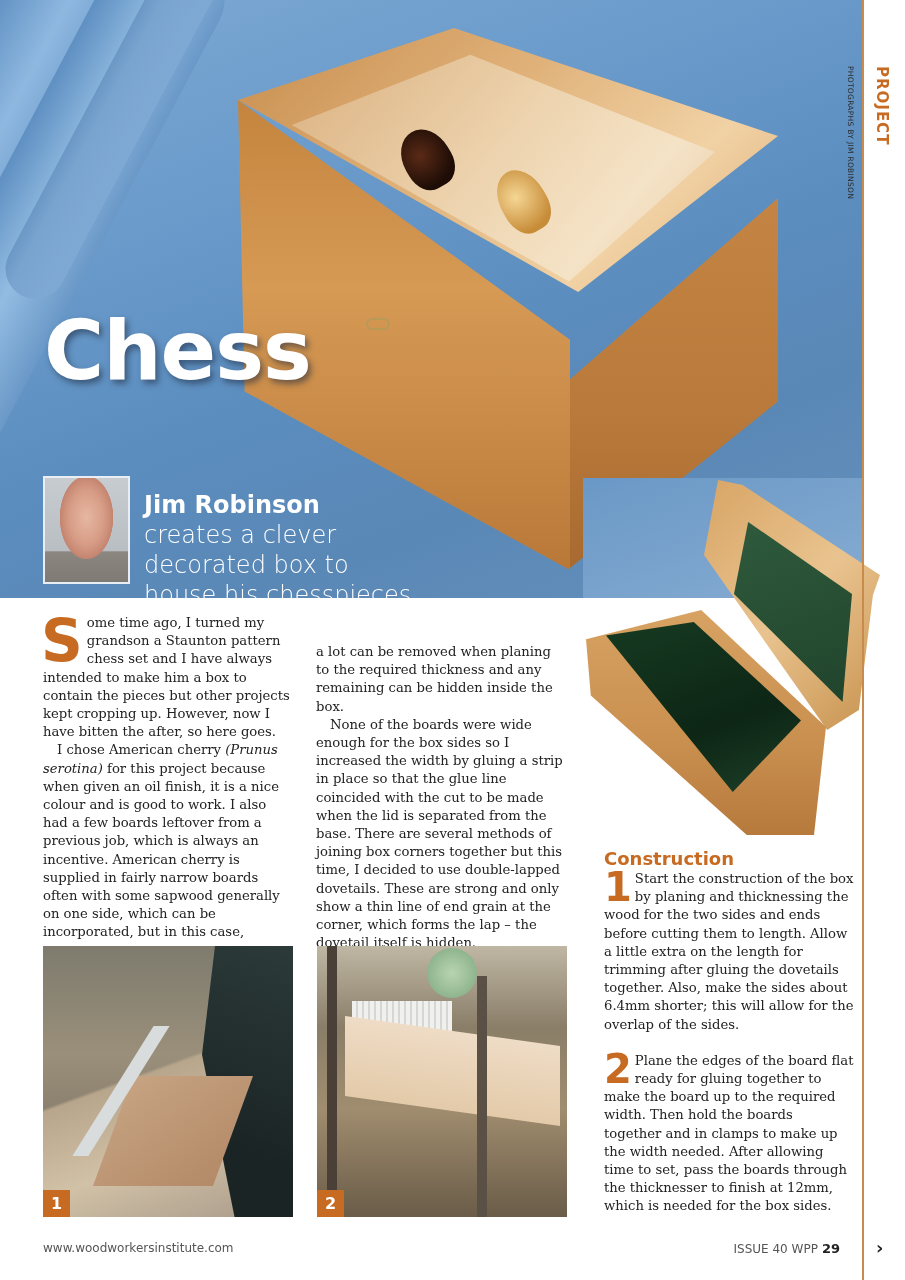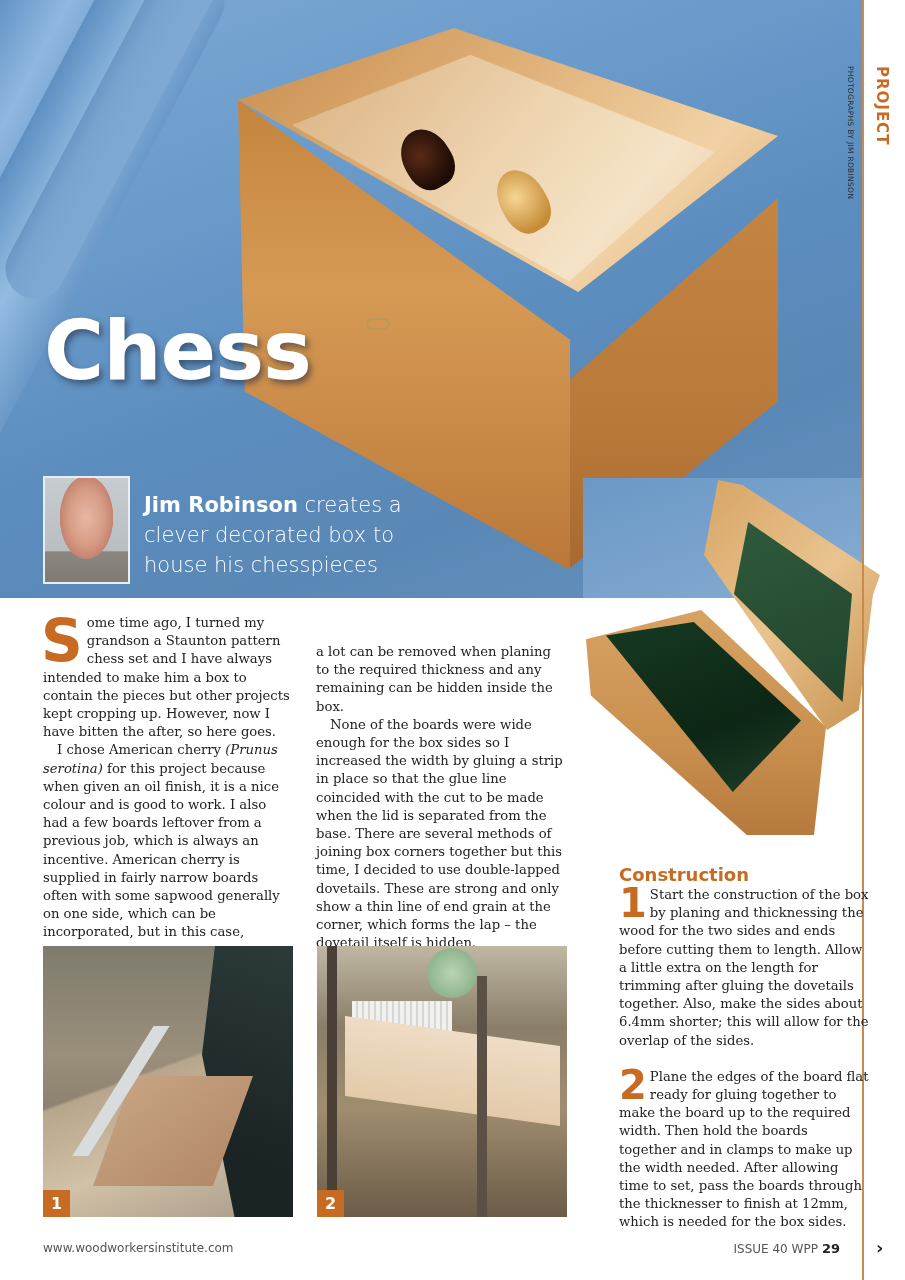--- a/index.html
+++ b/index.html
@@ -59,21 +59,21 @@
     .title span { display: block; }
 
     .author-photo {
       position: absolute; left: 43px; top: 476px; width: 87px; height: 108px;
       border: 2px solid #e8eef4;
       background: radial-gradient(ellipse at 50% 38%, #e6b7a3 0%, #d79c85 30%, #c48570 45%, transparent 46%),
                   linear-gradient(180deg, #c7ccd0 0%, #b9bec3 70%, #8b8680 71%, #7f7a74 100%);
     }
     .standfirst {
       position: absolute; left: 144px; top: 490px; width: 270px;
-      font-family: "DejaVu Sans", sans-serif; font-size: 21px; line-height: 30px;
+      font-family: "DejaVu Sans", sans-serif; font-size: 24px; line-height: 30px;
       color: #ffffff; font-weight: 300;
     }
     .standfirst b { font-weight: bold; }
 
     
     .box-open-bg { position: absolute; left: 583px; top: 478px; width: 279px; height: 120px;
       background: linear-gradient(160deg, #6a98c6, #86acd2); }
     .box-open { position: absolute; left: 586px; top: 480px; width: 295px; height: 360px; }
     .bo-lid {
       position: absolute; left: 118px; top: 0; width: 176px; height: 250px;
@@ -106,21 +106,21 @@
     .photo-credit {
       position: absolute; left: 846px; top: 66px;
       writing-mode: vertical-rl; font-family: "DejaVu Sans", sans-serif;
       font-size: 7.5px; color: #2b2b2b; letter-spacing: 0.3px;
     }
 
     
     .col { position: absolute; font-size: 13.2px; line-height: 18.2px; color: #222; }
     .col1 { left: 43px; top: 614px; width: 252px; }
     .col2 { left: 316px; top: 614px; width: 252px; margin-top: 29px; }
-    .col3 { left: 619px; top: 848px; width: 250px; margin-top: 16px; }
+    .col3 { left: 604px; top: 848px; width: 250px; }
     .col p { text-indent: 0; }
     .col p.indent { text-indent: 14px; }
     .dropcap {
       float: left; font-family: "DejaVu Sans", sans-serif; font-weight: bold;
       font-size: 58px; line-height: 50px; color: #c76a22; margin: 2px 4px 0 -2px;
     }
     .stepnum {
       float: left; font-family: "DejaVu Sans", sans-serif; font-weight: bold;
       font-size: 40px; line-height: 34px; color: #c76a22; margin: 0 3px 0 0;
     }

